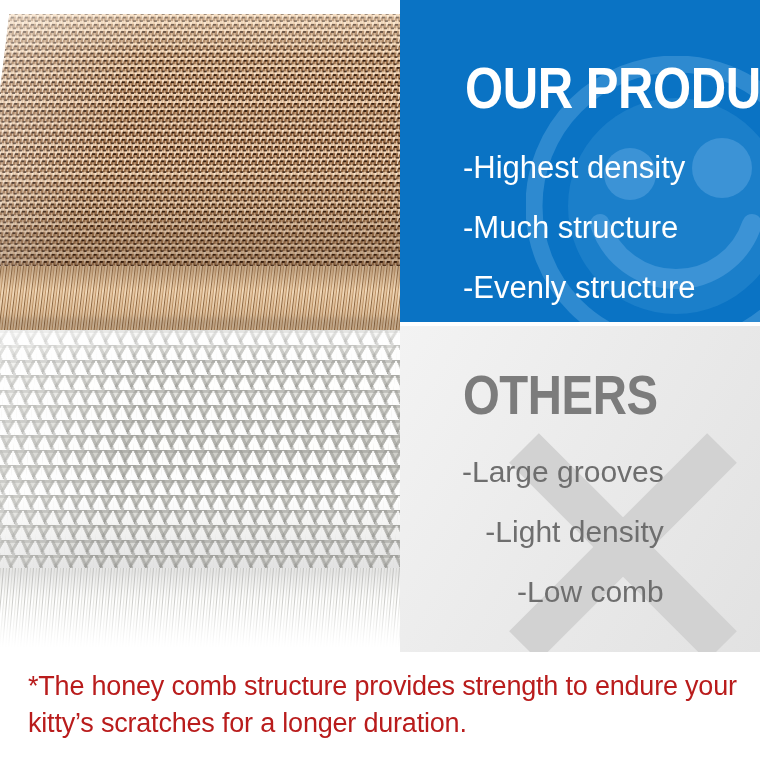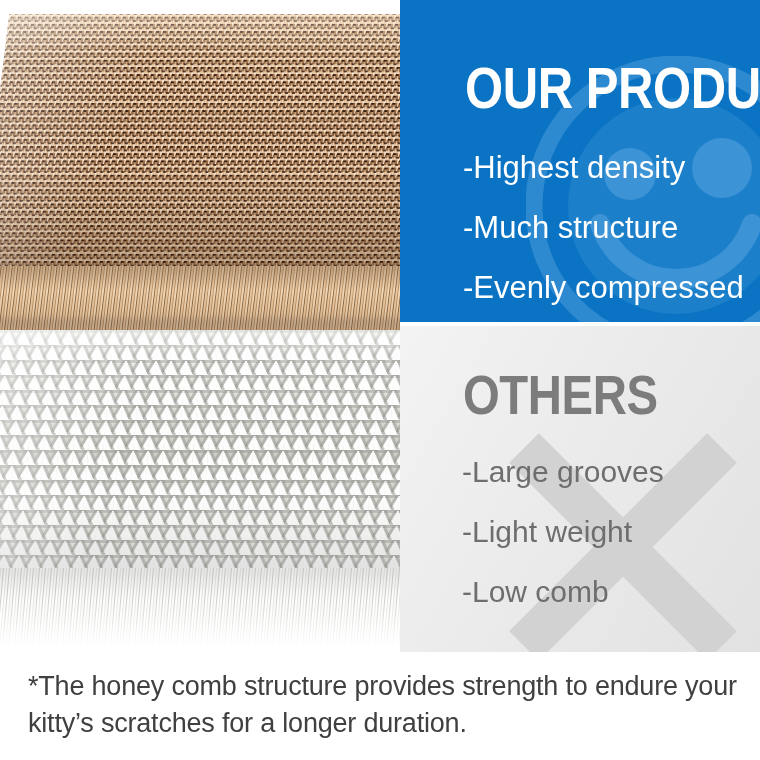--- a/index.html
+++ b/index.html
@@ -142,29 +142,29 @@
     transform:scaleX(.86);transform-origin:left center;
     white-space:nowrap;
   }
   #our-head{left:465px;top:58px;font-size:57px;line-height:60px;color:#ffffff;}
   #others-head{left:463px;top:366px;font-size:55px;line-height:58px;color:#7c7c7c;}
 
   .bullets{position:absolute;margin:0;padding:0;list-style:none;white-space:nowrap;}
   .bullets li{font-family:Liberation Sans, sans-serif;font-weight:400;margin-top:20px;}
   #our-bullets{left:463px;top:128px;}
   #our-bullets li{font-size:31px;line-height:40px;color:#ffffff;}
-  #others-bullets{left:462px;top:432px;}
+  #others-bullets{left:462px;top:432px;text-align:right;}
   #others-bullets li{font-size:30px;line-height:40px;color:#6e6e6e;}
 
   
   .footer{position:absolute;left:0;top:652px;width:760px;height:108px;background:#ffffff;}
   .footer p{
     position:absolute;left:28px;top:16px;width:712px;margin:0;
     font-family:"Liberation Sans",sans-serif;
-    font-size:27px;line-height:37px;color:#404040;letter-spacing:-0.2px;
+    font-size:27px;line-height:37px;color:#b91c1c;letter-spacing:-0.2px;
   }
 </style>
 </head>
 <body>
 
 <div id="stage">
 
   <div class="photo">
 
     <div class="card-slab">
@@ -193,37 +193,37 @@
       <path d="M74 168 A80 80 0 0 0 226 168" fill="none" stroke="#3C93D6" stroke-width="20" stroke-linecap="round"></path>
     </svg>
   </div>
   <div class="blue-sep"></div>
 
   <h1 class="headline" id="our-head">OUR PRODUCT</h1>
 
   <ul class="bullets" id="our-bullets">
     <li>-Highest density</li>
     <li>-Much structure</li>
-    <li>-Evenly compressed</li>
+    <li>-Evenly structure</li>
   </ul>
 
   <div class="gray-panel">
     <svg class="wm-x" viewBox="0 0 230 230">
       <g stroke="#D2D2D2" stroke-width="42" stroke-linecap="butt">
         <line x1="16" y1="16" x2="214" y2="214"></line>
         <line x1="214" y1="16" x2="16" y2="214"></line>
       </g>
     </svg>
   </div>
 
   <h2 class="headline" id="others-head">OTHERS</h2>
 
   <ul class="bullets" id="others-bullets">
     <li>-Large grooves</li>
-    <li>-Light weight</li>
+    <li>-Light density</li>
     <li>-Low comb</li>
   </ul>
 
   <div class="footer">
     <p>*The honey comb structure provides strength to endure your kitty’s scratches for a longer duration.</p>
   </div>
 
 </div>
 
 </body></html>

